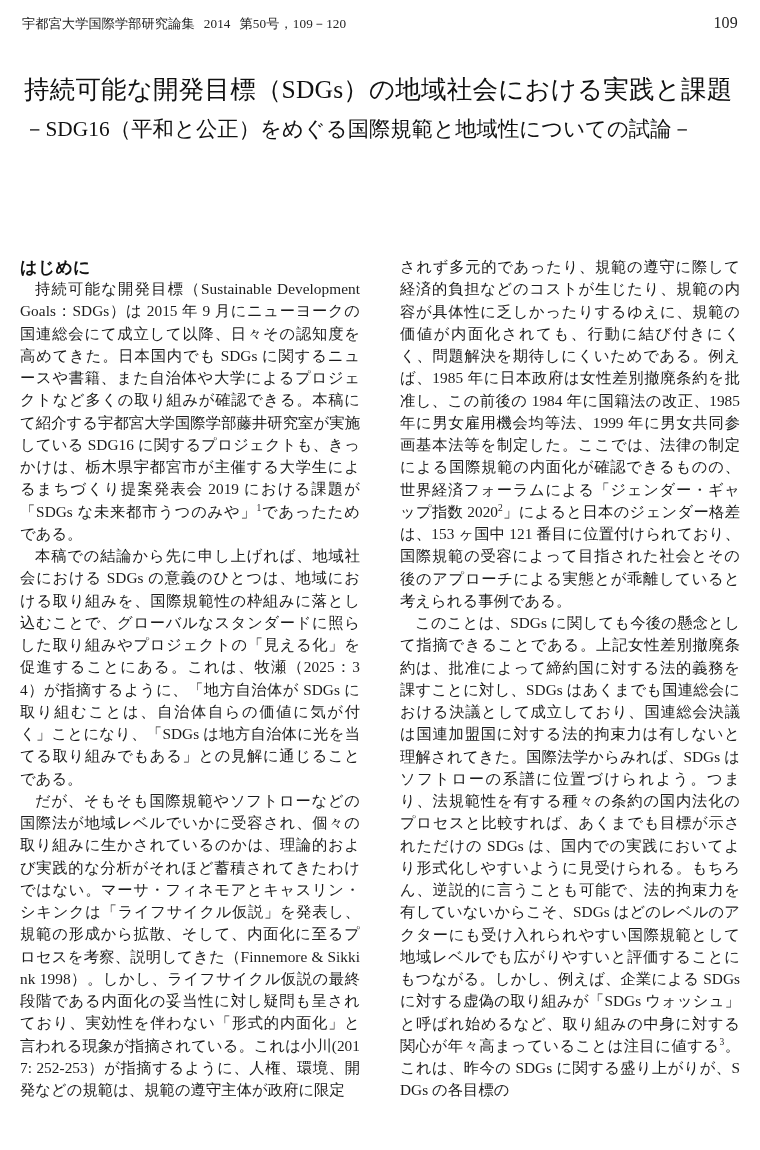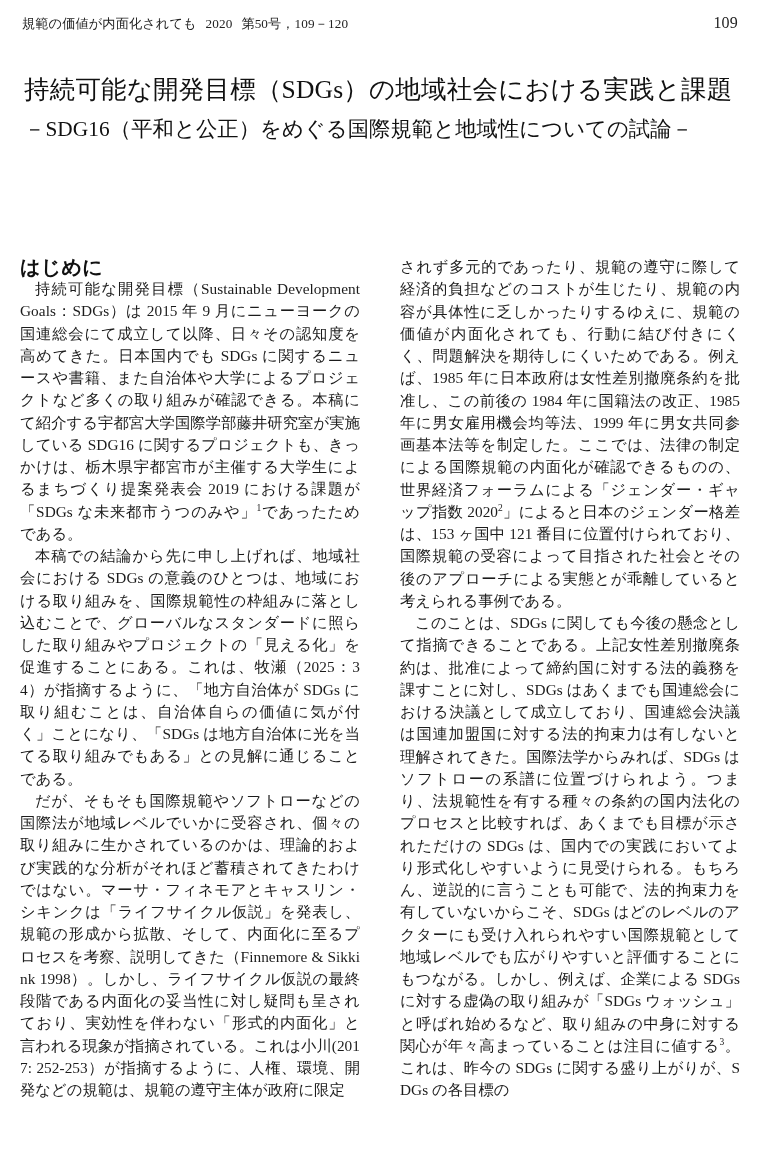--- a/index.html
+++ b/index.html
@@ -101,21 +101,21 @@
   }
   .col {
     width: 340px;
     height: 890px;
     overflow: hidden;
   }
 
   .section-head {
     font-family: "DejaVu Sans", "Liberation Sans", sans-serif;
     font-weight: 700;
-    font-size: 20px;
+    font-size: 17px;
     line-height: 22.2px;
     margin: 0 0 0px 0;
     letter-spacing: 0.3px;
     color: #111;
   }
 
   p.body {
     margin: 0;
     font-size: 15.3px;
     line-height: 22.25px;
@@ -139,21 +139,21 @@
     line-height: 0;
     letter-spacing: 0;
   }
 </style>
 </head>
 <body>
 
 <div class="page">
 
   <div class="running-head">
-    <div class="journal"><span>規範の価値が内面化されても</span><span class="gap"></span><span>2020</span><span class="gap"></span><span>第50号，109－120</span></div>
+    <div class="journal"><span>宇都宮大学国際学部研究論集</span><span class="gap"></span><span>2014</span><span class="gap"></span><span>第50号，109－120</span></div>
     <div class="folio">109</div>
   </div>
 
   <div class="title-block">
     <div class="title-main">持続可能な開発目標（SDGs）の地域社会における実践と課題</div>
     <div class="title-sub">－SDG16（平和と公正）をめぐる国際規範と地域性についての試論－</div>
   </div>
 
 
   <div class="columns">

